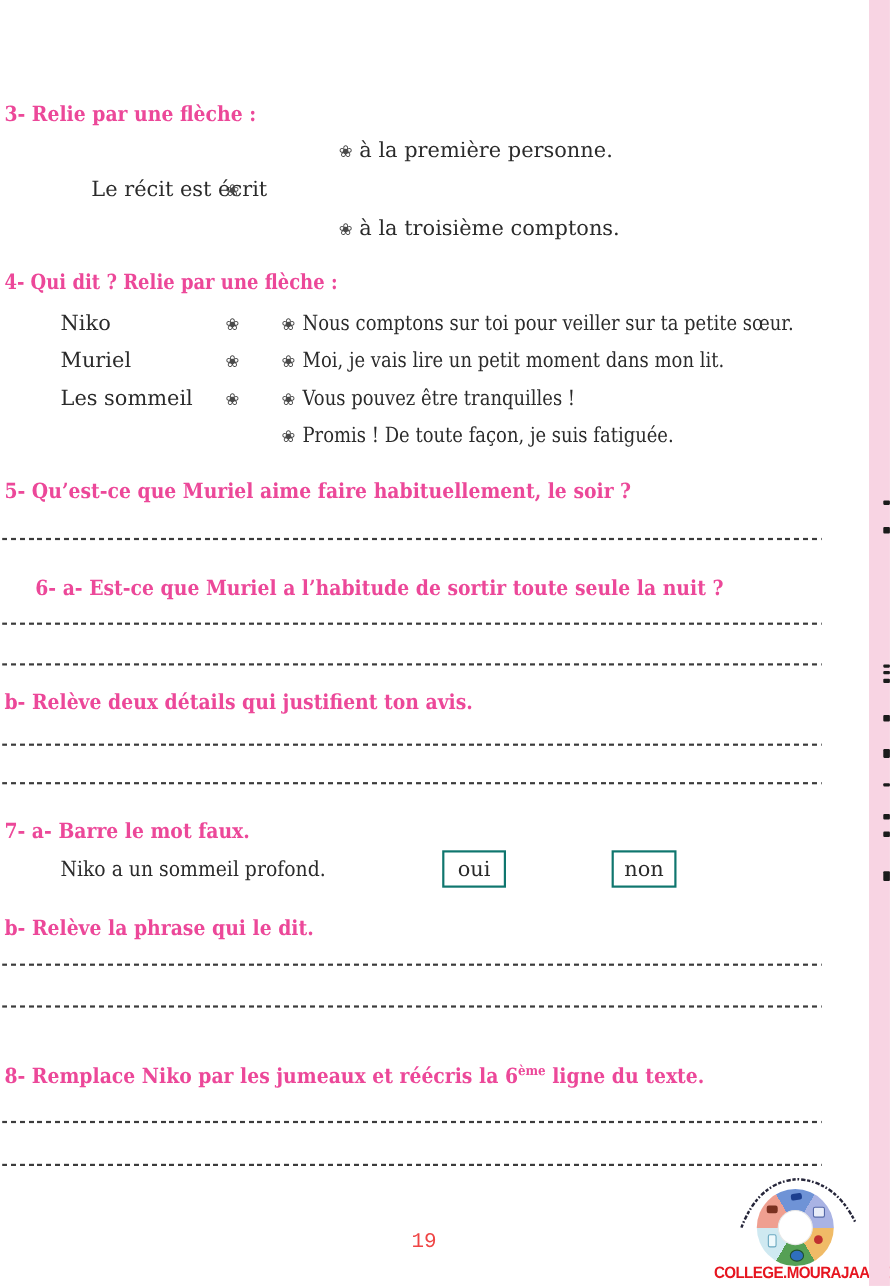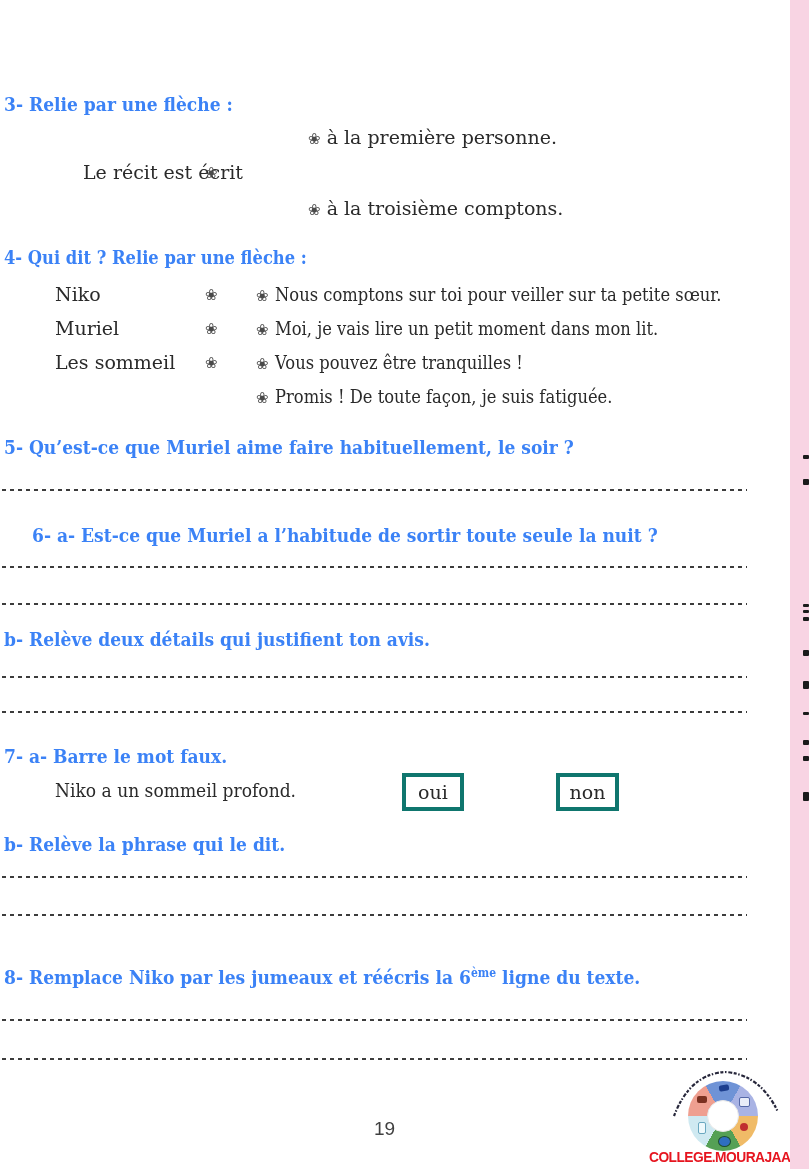--- a/index.html
+++ b/index.html
@@ -1,37 +1,37 @@
 <!DOCTYPE html>
 <html><head>
 <meta charset="utf-8">
 <style>
   html,body{margin:0;padding:0;background:#ffffff;}
   .page{
     position:relative;width:809px;height:1169px;background:#ffffff;
     overflow:hidden;font-family:"DejaVu Serif", serif;color:#252525;
   }
   .abs{position:absolute;white-space:nowrap;}
-  .h{font-weight:bold;font-size:19px;line-height:22px;color:#3b82f6;}
+  .h{font-weight:bold;font-size:19px;line-height:22px;color:#ec4899;}
   .cond{display:inline-block;transform:scaleX(0.9);transform-origin:0 50%;}
   .cond2{display:inline-block;transform:scaleX(0.86);transform-origin:0 50%;}
   .t{font-size:19px;line-height:22px;color:#2a2a2a;}
   .flower{font-family:"DejaVu Sans", sans-serif;font-size:15px;color:#4a4a4a;}
   .dotline{
     position:absolute;left:2px;width:745px;height:2px;
     background-image:repeating-linear-gradient(90deg,#3c3c3c 0 4.5px,transparent 4.5px 8px);
   }
   .choicebox{
-    position:absolute;width:54px;height:30px;border:4px solid #0f766e;
+    position:absolute;width:54px;height:30px;border:2px solid #0f766e;
     display:flex;align-items:center;justify-content:center;
     font-size:19px;color:#2a2a2a;background:#fff;
   }
   .pink-strip{position:absolute;top:0;right:0;width:19px;height:1169px;background:#f8d4e3;}
   .edgemark{position:absolute;left:13px;width:6px;background:#1b1b1b;border-radius:1px;}
-  .pagenum{font-family:Liberation Sans, sans-serif;font-size:19px;color:#404040;}
+  .pagenum{font-family:Liberation Mono, monospace;font-size:19px;color:#ef4444;}
   .wheel{
     position:absolute;left:688px;top:1081px;width:70px;height:70px;border-radius:50%;
     background:conic-gradient(from -30deg,
       #6f93d6 0 60deg,#a9b3e4 0 120deg,#f0bb67 0 180deg,
       #55a055 0 240deg,#cfe9f1 0 300deg,#ef9f90 0 360deg);
   }
   .wheel::after{
     content:"";position:absolute;left:19px;top:19px;width:32px;height:32px;
     border-radius:50%;background:#ffffff;border:1px solid #e8e8e8;box-sizing:border-box;
   }

